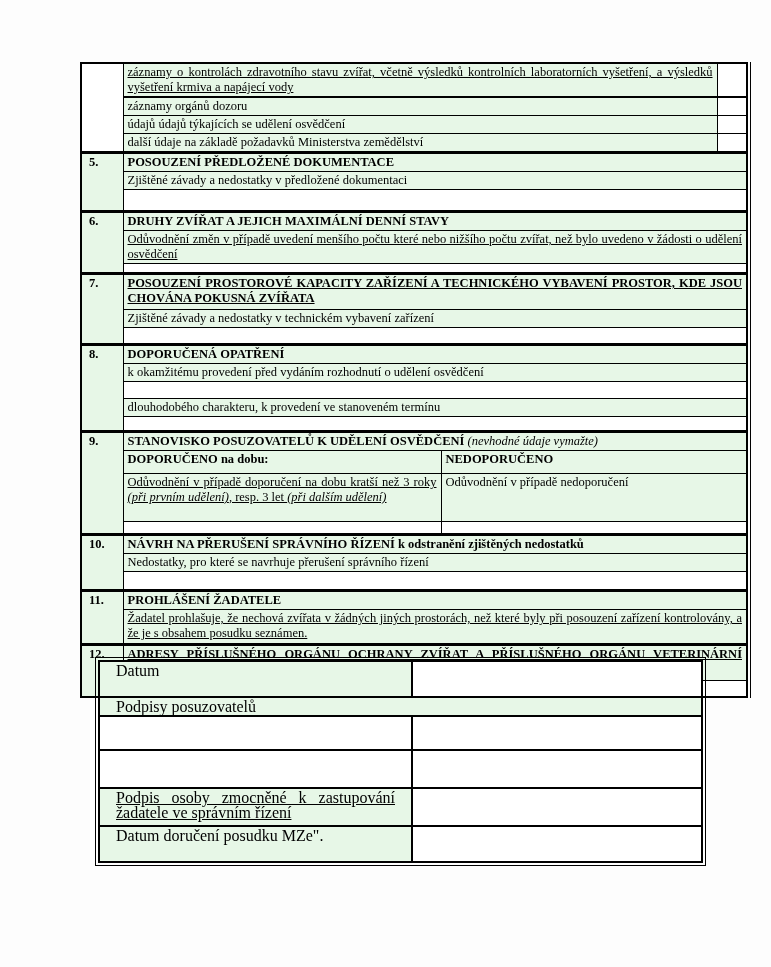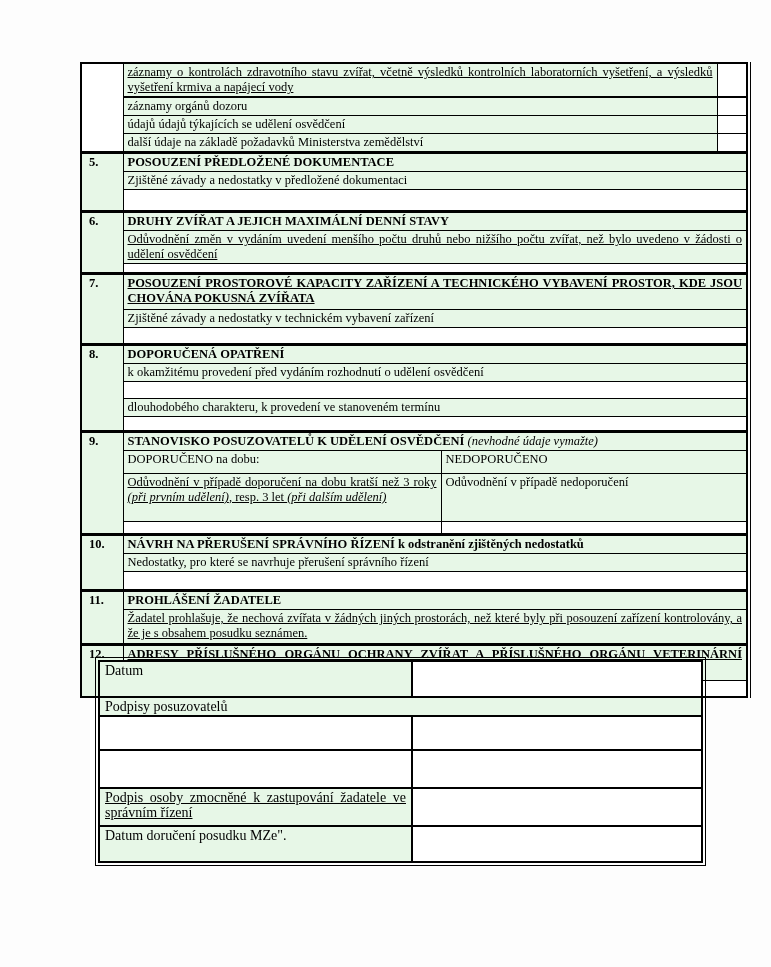--- a/index.html
+++ b/index.html
@@ -22,31 +22,31 @@
     overflow:hidden;
   }
   .mt{border:2px solid #000;}
   tr.sec > td{border-top:3px solid #000;}
   td.bb2{border-bottom:2px solid #000;}
   .green{background:#e7f7e7;}
   .white{background:#ffffff;}
   .hdr{font-weight:bold;}
   .just{text-align:justify;text-decoration:underline;}
   .numcell{font-weight:bold;padding-left:7px !important;}
-  .big{font-size:15.5px;line-height:19px;font-weight:normal;}
+  .big{font-size:15.5px;line-height:19px;font-weight:bold;}
   .ital{font-style:italic;font-weight:normal;}
   .sig-wrap{
     position:absolute;left:95px;top:657px;
     border:1px solid #000;padding:2px;width:605px;
   }
   .sig{width:100%;}
   .sig td{
     border:2px solid #000;
-    padding:1px 5px;
-    font-size:14px;line-height:15px;
+    padding:1px 16px;
+    font-size:16px;line-height:15px;
     vertical-align:top;overflow:hidden;
   }
   .vmid{vertical-align:middle;}
 </style>
 </head>
 <body>
 
 <div class="main-wrap">
 <table class="mt">
   <colgroup>
@@ -84,21 +84,21 @@
         </tr>
   <tr>
           <td colspan="3" class="white" style="height:18px"></td>
         </tr>
 
   <tr class="sec">
     <td class="green numcell" rowspan="3">6.</td>
     <td colspan="3" class="green hdr" style="height:15px">DRUHY ZVÍŘAT A JEJICH MAXIMÁLNÍ DENNÍ STAVY</td>
   </tr>
   <tr>
-          <td colspan="3" class="green just" style="height:30px">Odůvodnění změn v vydáním uvedení menšího počtu druhů nebo nižšího počtu zvířat, než bylo uvedeno v žádosti o udělení osvědčení</td>
+          <td colspan="3" class="green just" style="height:30px">Odůvodnění změn v případě uvedení menšího počtu které nebo nižšího počtu zvířat, než bylo uvedeno v žádosti o udělení osvědčení</td>
         </tr>
   <tr>
           <td colspan="3" class="white" style="height:6px"></td>
         </tr>
 
   <tr class="sec">
     <td class="green numcell" rowspan="3">7.</td>
     <td colspan="3" class="green hdr just" style="height:32px">POSOUZENÍ PROSTOROVÉ KAPACITY ZAŘÍZENÍ A TECHNICKÉHO VYBAVENÍ PROSTOR, KDE JSOU CHOVÁNA POKUSNÁ ZVÍŘATA</td>
   </tr>
   <tr>

